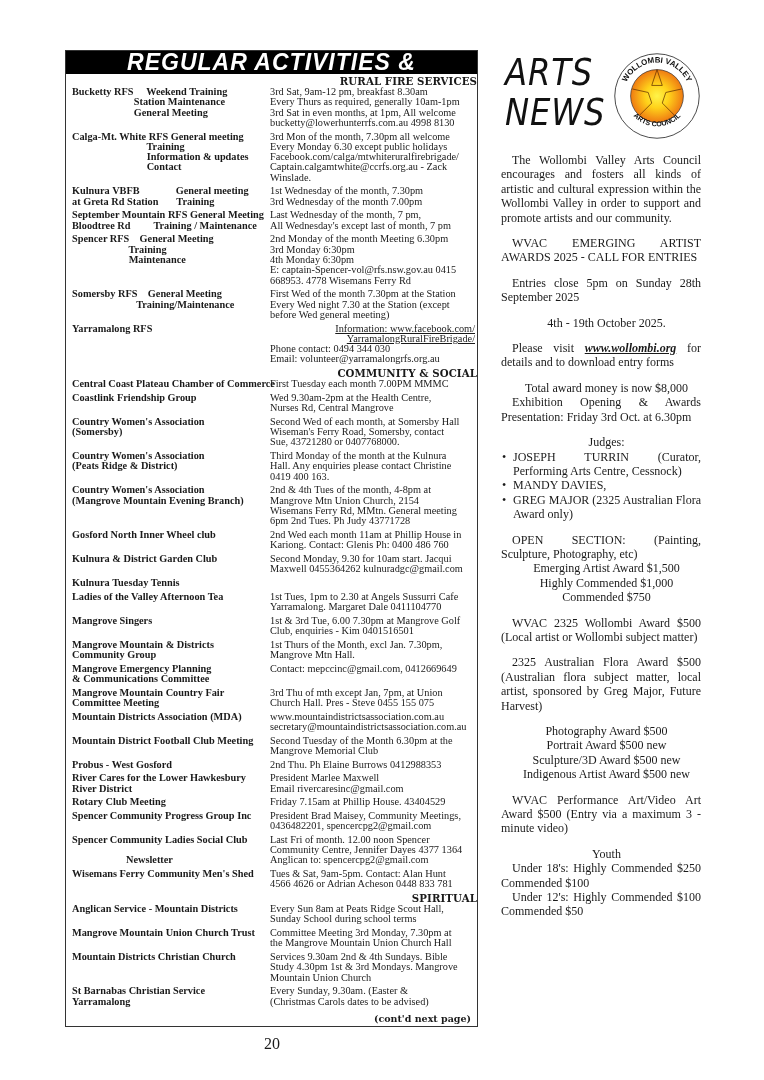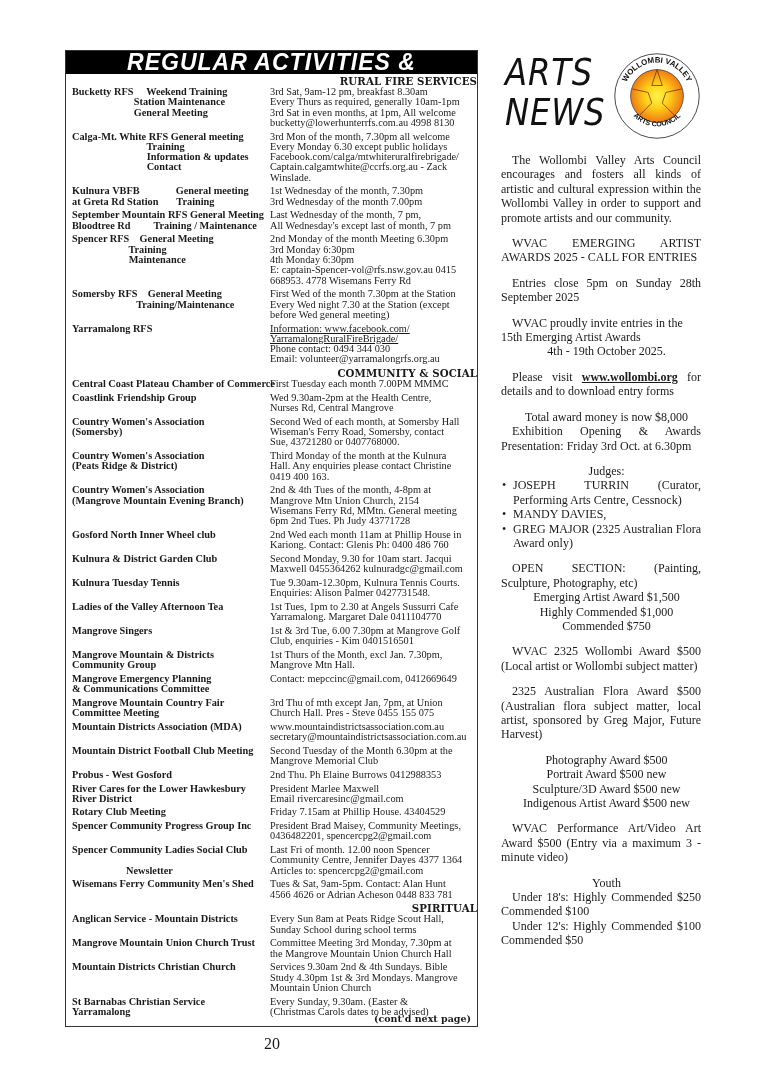--- a/index.html
+++ b/index.html
@@ -37,22 +37,22 @@
     font-size: 38px; line-height: 40px; letter-spacing: 1px; color: #111; font-weight: normal;
     transform: scaleX(0.85); transform-origin: left top;
   }
   #seal { position: absolute; left: 112px; top: 2px; width: 88px; height: 88px; }
   .para { font-size: 12px; line-height: 14.4px; text-align: justify; margin: 0 0 11px 0; }
   .ind { text-indent: 11px; }
   .blk { display: block; padding-left: 11px; text-align: center; }
   .bul { display: flex; font-size: 12px; line-height: 14.4px; }
   .bul .dot { width: 11px; flex: none; padding-left: 1px; }
   .bul .t { text-align: justify; flex: 1; }
-  .link { font-weight: bold; text-decoration: underline; margin-top: 6px; }
-  .u { text-decoration: underline; }
+  .link { font-weight: bold; font-style: italic; text-decoration: underline; margin-top: 6px; }
+  .u { text-decoration: underline; text-align: right; }
 </style>
 </head>
 <body>
 
 <div id="box">
   <div id="hdr">REGULAR ACTIVITIES &amp; MEETINGS</div>
 
   <div class="sect">RURAL FIRE SERVICES</div>
   <div>
       <div class="row">
@@ -209,24 +209,20 @@
         </div>
         <div class="r">
           <span class="line">Second Monday, 9.30 for 10am start. Jacqui</span>
           <span class="line">Maxwell 0455364262 kulnuradgc@gmail.com</span>
         </div>
       </div>
       <div class="row">
         <div class="l">
           <span class="sub">Kulnura Tuesday Tennis</span>
         </div>
-        <div class="r">
-          <span class="line">Tue 9.30am-12.30pm, Kulnura Tennis Courts.</span>
-          <span class="line">Enquiries: Alison Palmer 0427731548.</span>
-        </div>
       </div>
       <div class="row">
         <div class="l">
           <span class="sub">Ladies of the Valley Afternoon Tea</span>
         </div>
         <div class="r">
           <span class="line">1st Tues, 1pm to 2.30 at Angels Sussurri Cafe</span>
           <span class="line">Yarramalong. Margaret Dale 0411104770</span>
         </div>
       </div>
@@ -323,21 +319,21 @@
       </div>
       <div class="row">
         <div class="l">
           <span class="sub">Spencer Community Ladies Social Club</span>
           <span class="sub">&nbsp;</span>
           <span class="sub">                     Newsletter</span>
         </div>
         <div class="r">
           <span class="line">Last Fri of month. 12.00 noon Spencer</span>
           <span class="line">Community Centre, Jennifer Dayes 4377 1364</span>
-          <span class="line">Articles to: spencercpg2@gmail.com</span>
+          <span class="line">Anglican to: spencercpg2@gmail.com</span>
         </div>
       </div>
       <div class="row">
         <div class="l">
           <span class="sub">Wisemans Ferry Community Men's Shed</span>
         </div>
         <div class="r">
           <span class="line">Tues &amp; Sat, 9am-5pm. Contact: Alan Hunt</span>
           <span class="line">4566 4626 or Adrian Acheson 0448 833 781</span>
         </div>
@@ -426,21 +422,20 @@
       <text font-family="Liberation Sans, sans-serif" font-size="8" font-weight="bold" fill="#111">
         <textPath href="#arcBot" startOffset="50%" text-anchor="middle">ARTS COUNCIL</textPath>
       </text>
     </svg>
   </div>
 
   <p class="para ind" style="margin-top:3px">The Wollombi Valley Arts Council encourages and fosters all kinds of artistic and cultural expression within the Wollombi Valley in order to support and promote artists and our community.</p>
   <p class="para ind">WVAC EMERGING ARTIST AWARDS 2025 - CALL FOR ENTRIES</p>
   <p class="para ind">Entries close 5pm on Sunday 28th September 2025</p>
   <p class="para" style="text-align:left">
-    <span class="ind" style="display:block;text-indent:11px">WVAC proudly invite entries in the 15th Emerging Artist Awards</span>
     <span class="blk">4th - 19th October 2025.</span>
   </p>
   <p class="para ind"><span>Please visit </span><span class="link">www.wollombi.org</span><span> for details and to download entry forms</span></p>
   <p class="para">
     <span class="blk">Total award money is now $8,000</span>
     <span style="display:block;text-indent:11px;text-align:justify">Exhibition Opening &amp; Awards Presentation: Friday 3rd Oct. at 6.30pm</span>
   </p>
   <div class="para">
     <span class="blk">Judges:</span>
     <div class="bul">

